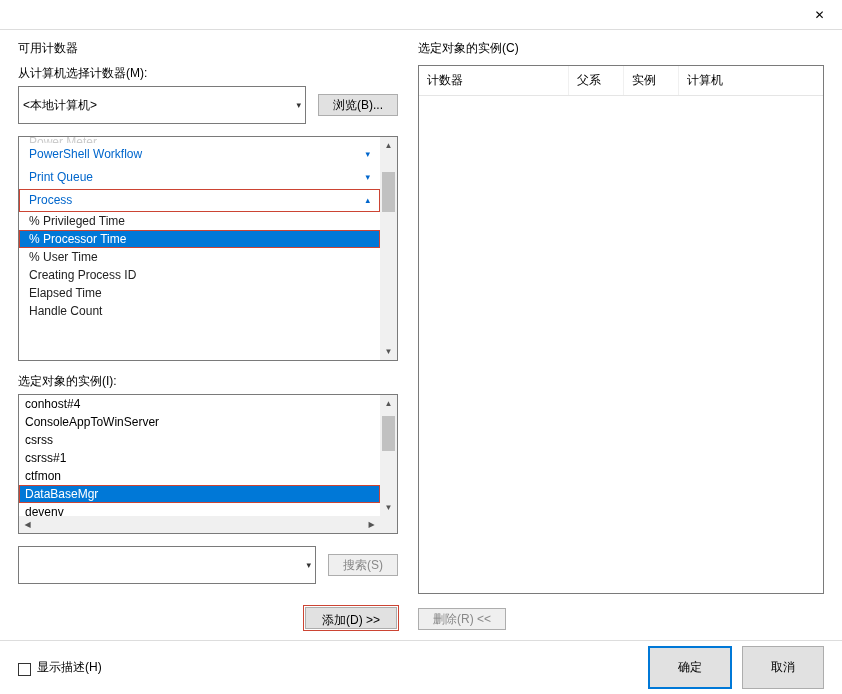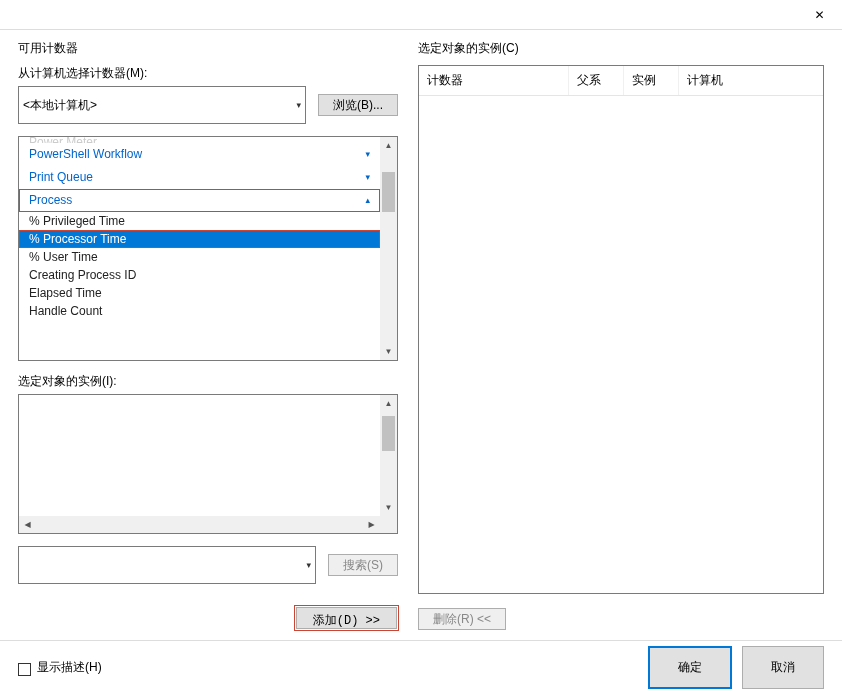--- a/index.html
+++ b/index.html
@@ -32,21 +32,21 @@
 .instance-list { border: 1px solid #7a7a7a; height: 140px; position: relative; overflow: hidden; margin-bottom: 12px; }
 .instance-list-inner { position: absolute; inset: 0 17px 17px 0; overflow: hidden; }
 .inst-item { padding: 0 6px; line-height: 18px; cursor: pointer; white-space: nowrap; }
 .inst-item.selected { background: #0078d7; color: #fff; }
 .inst-item.hl { outline: 1px solid #c43; outline-offset: -1px; }
 .scrollbar-h { position: absolute; left: 0; right: 17px; bottom: 0; height: 17px; background: #f0f0f0; display: flex; }
 .sb-arrow-h { width: 17px; display: flex; align-items: center; justify-content: center; font-size: 8px; color: #555; cursor: pointer; }
 .sb-track-h { flex: 1; position: relative; }
 .sb-corner { position: absolute; right: 0; bottom: 0; width: 17px; height: 17px; background: #f0f0f0; }
 .search-row { display: flex; gap: 12px; margin-bottom: 22px; align-items: center; }
-.add-row { display: flex; justify-content: flex-end; font-family: Liberation Mono, monospace; }
+.add-row { display: flex; justify-content: flex-end; }
 .add-btn-wrap { outline: 1px solid #c43; padding: 1px; }
 .added-table { border: 1px solid #7a7a7a; flex: 1; display: flex; flex-direction: column; margin-bottom: 14px; }
 .thead { display: flex; background: #fff; border-bottom: 1px solid #e5e5e5; }
 .th { padding: 6px 8px; font-size: 12px; border-right: 1px solid #f0f0f0; }
 .tbody { flex: 1; }
 .remove-row { display: flex; }
 .footer { position: absolute; left: 0; right: 0; bottom: 0; height: 54px; border-top: 1px solid #ddd; display: flex; align-items: center; justify-content: space-between; padding: 0 18px; }
 .chk-row { display: flex; align-items: flex-end; gap: 6px; }
 .chk { width: 13px; height: 13px; border: 1px solid #333; background: #fff; cursor: pointer; }
 .footer-btns { display: flex; gap: 10px; }
@@ -109,20 +109,29 @@
           <div class="sb-arrow">▲</div>
           <div class="sb-track">
             <div class="sb-thumb" style="top:18px;height:40px"></div>
           </div>
           <div class="sb-arrow">▼</div>
         </div>
       </div>
 
       <div class="sub-label">选定对象的实例(I):</div>
       <div class="instance-list">
+        <div class="instance-list-inner" id="inst-container">
+            <div class="inst-item">conhost#4</div>
+            <div class="inst-item">ConsoleAppToWinServer</div>
+            <div class="inst-item">csrss</div>
+            <div class="inst-item">csrss#1</div>
+            <div class="inst-item">ctfmon</div>
+            <div class="inst-item selected hl">DataBaseMgr</div>
+            <div class="inst-item">devenv</div>
+          </div>
         <div class="scrollbar-v" style="bottom:17px">
           <div class="sb-arrow">▲</div>
           <div class="sb-track">
             <div class="sb-thumb" style="top:4px;height:35px"></div>
           </div>
           <div class="sb-arrow">▼</div>
         </div>
         <div class="scrollbar-h">
           <div class="sb-arrow-h">◀</div>
           <div class="sb-track-h"></div>

